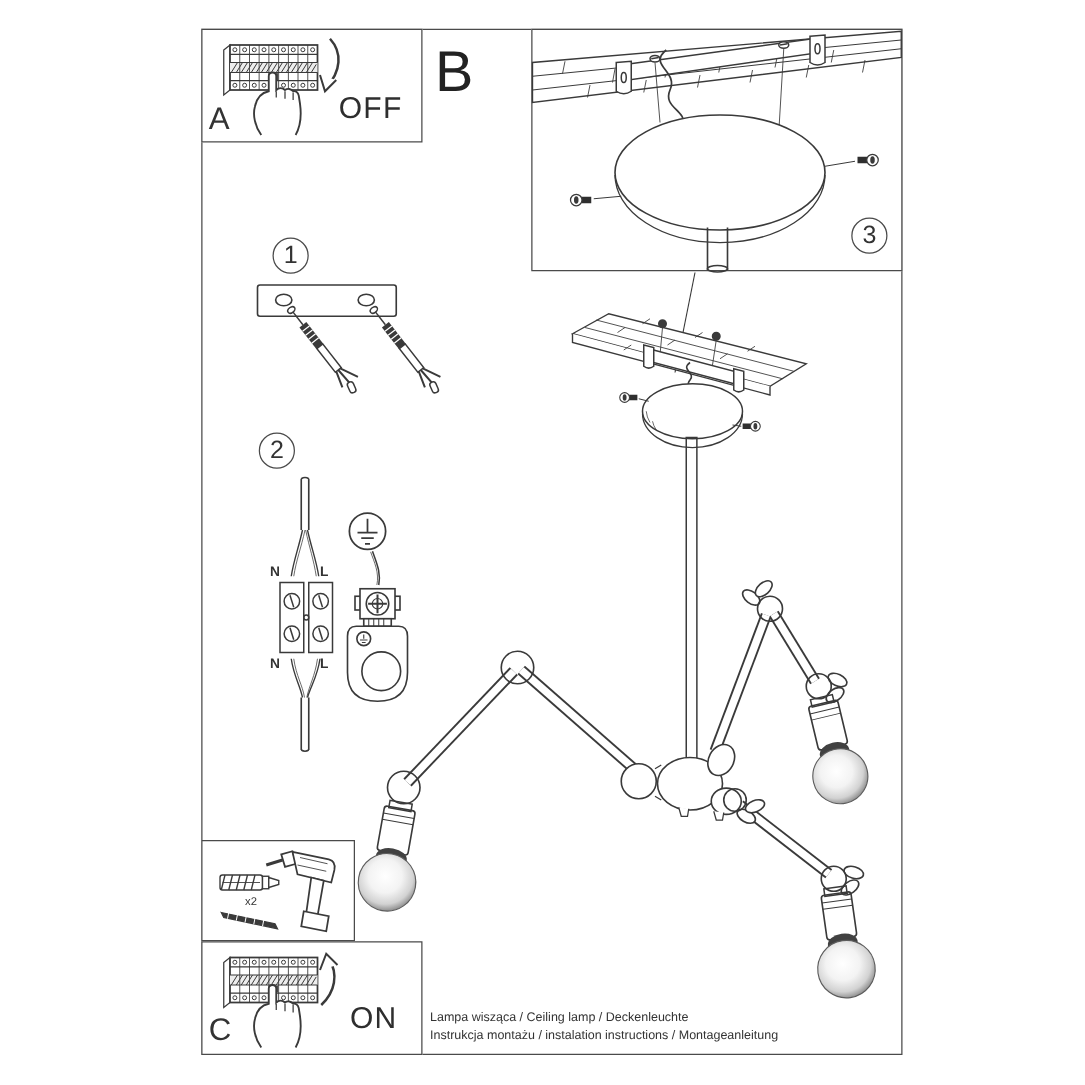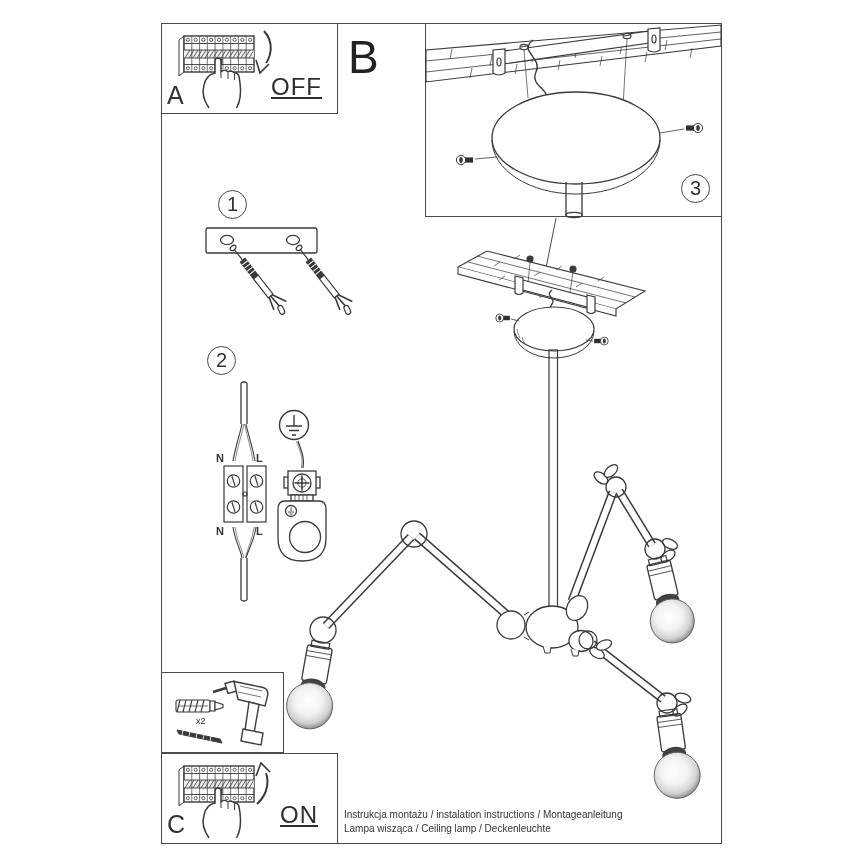--- a/index.html
+++ b/index.html
@@ -6,21 +6,21 @@
   #canvas{position:relative;width:868px;height:868px;background:#ffffff;overflow:hidden;
           font-family:"Liberation Sans", sans-serif;color:#3a3a3a;}
   .box{position:absolute;border:1.6px solid #4a4a4a;background:#fff;box-sizing:border-box;}
   #page-frame{left:161px;top:23px;width:561px;height:821px;border:1.6px solid #4a4a4a;}
   #box-a{left:161px;top:23px;width:177px;height:91px;}
   #box-3{left:425px;top:23px;width:297px;height:194px;}
   #box-tools{left:161px;top:672px;width:123px;height:81px;}
   #box-c{left:161px;top:753px;width:177px;height:91px;}
   .step-letter{position:absolute;font-size:25px;color:#333;}
   .big-letter{position:absolute;font-size:46px;color:#222;}
-  .switch-word{position:absolute;font-size:24px;letter-spacing:1px;color:#2e2e2e;text-decoration:underline;}
+  .switch-word{position:absolute;font-size:24px;letter-spacing:1px;color:#2e2e2e;}
   .circle-num{position:absolute;width:29px;height:29px;border:1.7px solid #4a4a4a;border-radius:50%;
               display:flex;align-items:center;justify-content:center;font-size:20px;color:#333;
               box-sizing:border-box;background:#fff;}
   .nl{position:absolute;font-size:11px;font-weight:bold;color:#333;}
   .qty{position:absolute;font-size:9px;color:#333;}
   #footer{position:absolute;left:344px;top:808px;width:375px;font-size:10px;line-height:14px;color:#333;}
   svg{position:absolute;left:0;top:0;}
   .ink{stroke:#3a3a3a;fill:none;}
 </style>
 </head>
@@ -351,17 +351,17 @@
   <span class="nl" style="left:256px;top:452px;">L</span>
   <span class="nl" style="left:216px;top:525px;">N</span>
   <span class="nl" style="left:256px;top:525px;">L</span>
 
   <span class="qty" style="left:196px;top:716px;">x2</span>
 
   <span class="step-letter" style="left:167px;top:810px;">C</span>
   <span class="switch-word" style="left:280px;top:801px;">ON</span>
 
   <div id="footer">
+    <div>Lampa wisząca / Ceiling lamp  / Deckenleuchte</div>
     <div>Instrukcja montażu / instalation instructions / Montageanleitung</div>
-    <div>Lampa wisząca / Ceiling lamp  / Deckenleuchte</div>
   </div>
 
 </div>
 
 </body></html>

